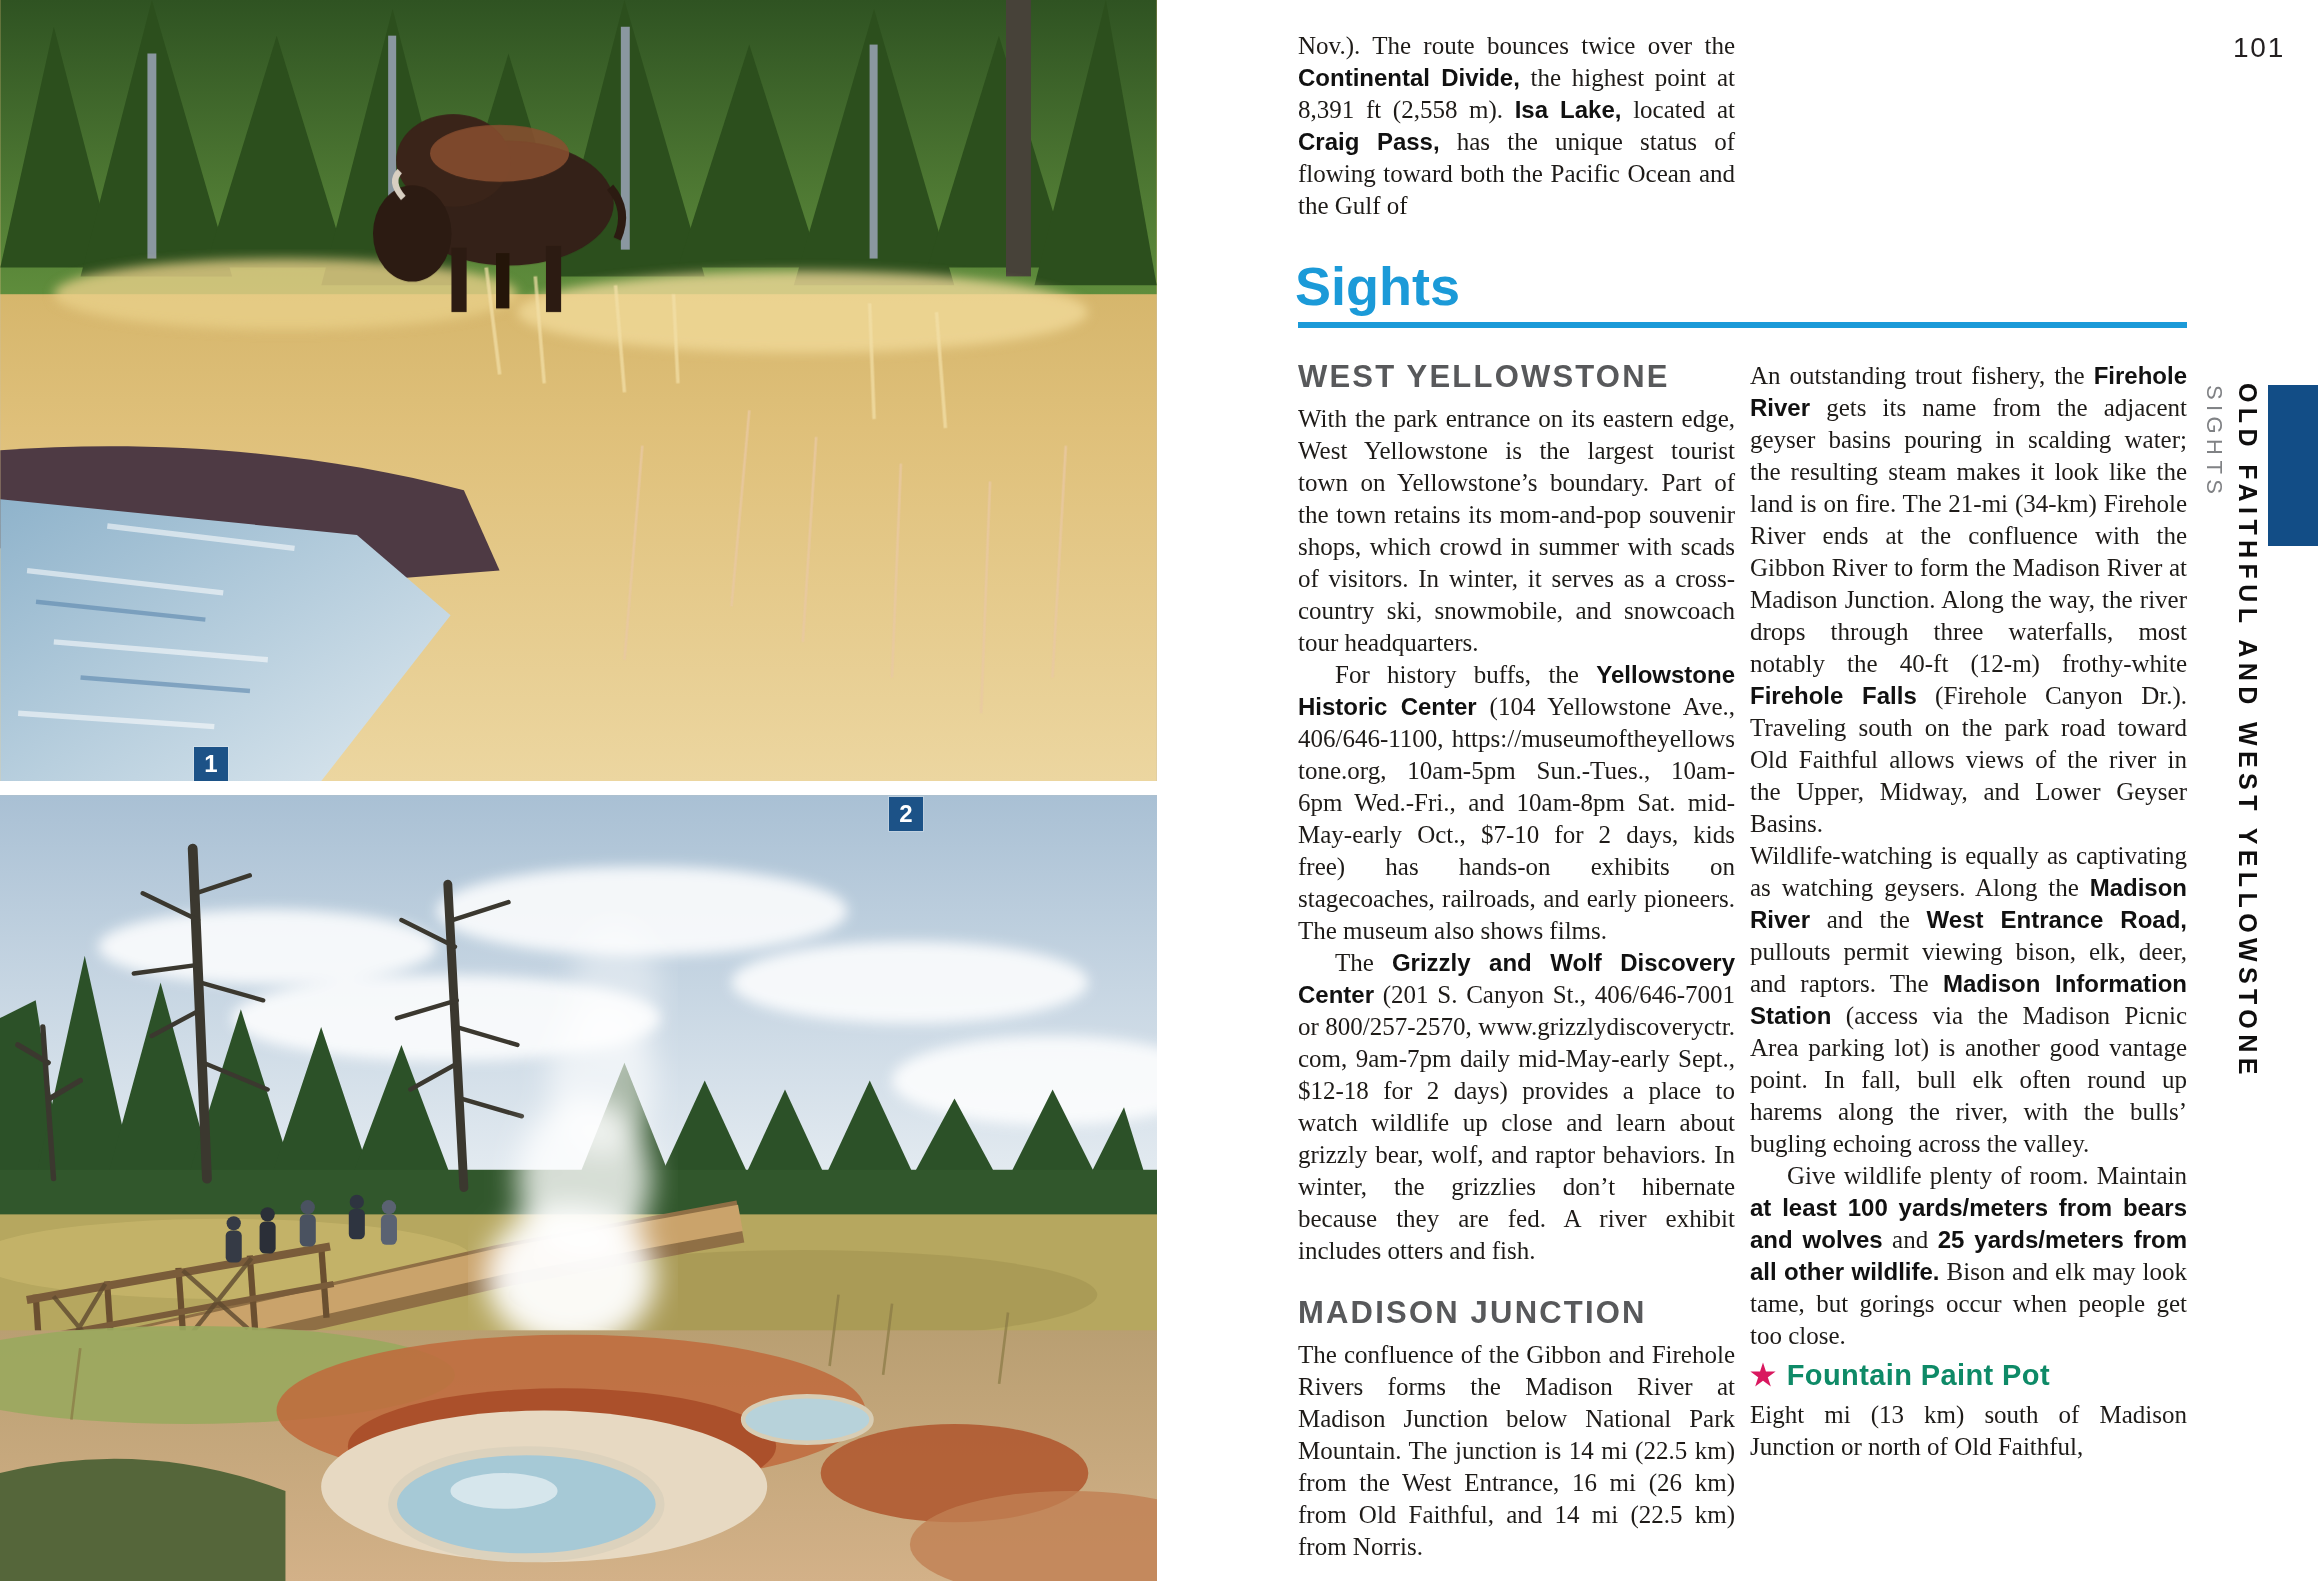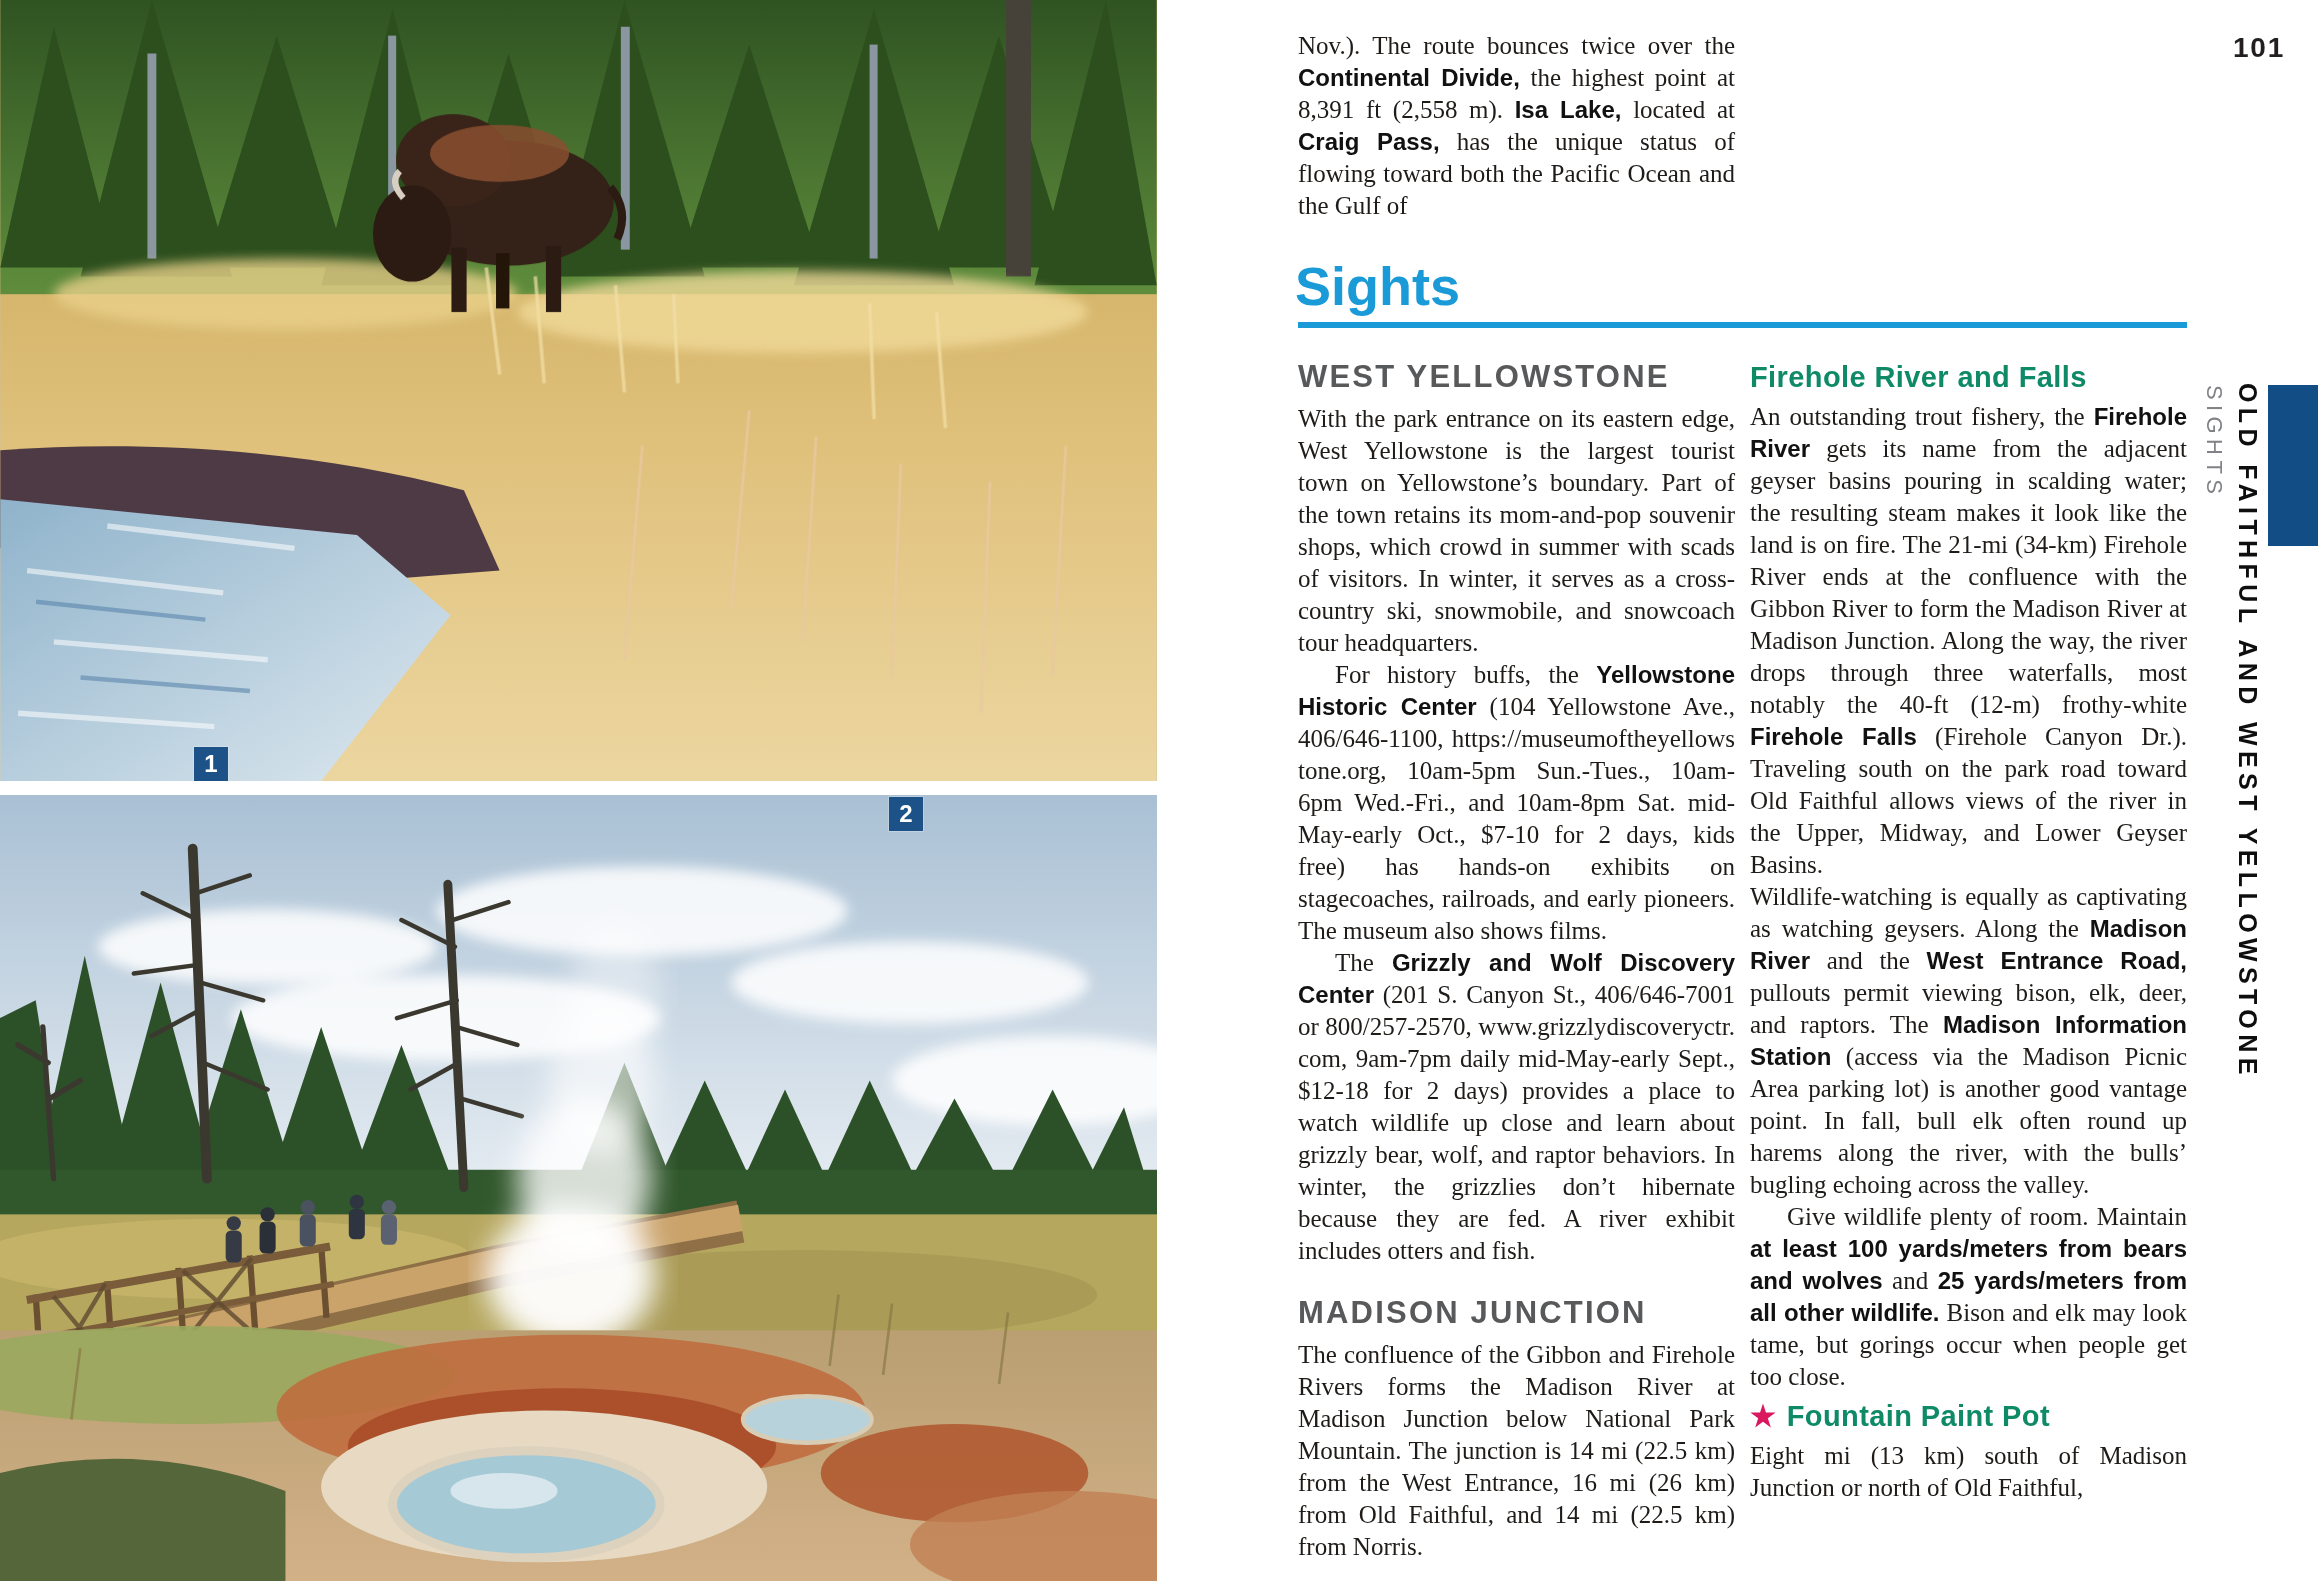--- a/index.html
+++ b/index.html
@@ -49,21 +49,21 @@
     font-family:"Liberation Sans", sans-serif; font-weight:bold;
     font-size:29px; line-height:34px; letter-spacing:0.4px; color:#0e8a67;
     margin:0 0 7.1px 0; text-align:left;
   }
   .sub-head.mt { margin-top:30px; }
   .sub-head.tight { margin-top:6px; }
   .star { color:#d9185f; margin-right:10.7px; letter-spacing:0; }
 
   .page-num {
     position:absolute; left:2233px; top:32px;
-    font-family:"Liberation Sans", sans-serif; font-weight:bold;
+    font-family:"Liberation Sans", sans-serif; font-weight:normal;
     font-size:28px; color:#231f20; letter-spacing:1.8px;
   }
   .side-chapter {
     position:absolute; left:2233px; top:383px; writing-mode:vertical-rl;
     font-family:"Liberation Sans", sans-serif; font-weight:bold;
     font-size:25px; letter-spacing:5.4px; color:#0f0e0e; white-space:nowrap;
   }
   .side-section {
     position:absolute; left:2201px; top:385px; writing-mode:vertical-rl;
     font-family:"Liberation Sans", sans-serif;
@@ -313,23 +313,20 @@
       </div>
 
     <h2 class="sec-head mt">MADISON JUNCTION</h2>
     <div class="paras">
         <p><span>The confluence of the Gibbon and Firehole Rivers forms the Madison River at Madison Junction below National Park Mountain. The junction is 14 mi (22.5 km) from the West Entrance, 16 mi (26 km) from Old Faithful, and 14 mi (22.5 km) from Norris.</span></p>
       </div>
 
   </div>
 
   <div class="tcol">
-    <h3 class="sub-head">
-      <span>Firehole River and Falls</span>
-    </h3>
     <div class="paras">
         <p><span>An outstanding trout fishery, the </span><span class="seg-b">Firehole River</span><span> gets its name from the adjacent geyser basins pouring in scalding water; the resulting steam makes it look like the land is on fire. The 21-mi (34-km) Firehole River ends at the confluence with the Gibbon River to form the Madison River at Madison Junction. Along the way, the river drops through three waterfalls, most notably the 40-ft (12-m) frothy-white </span><span class="seg-b">Firehole Falls</span><span> (Firehole Canyon Dr.). Traveling south on the park road toward Old Faithful allows views of the river in the Upper, Midway, and Lower Geyser Basins.</span></p>
       </div>
 
     <div class="paras">
         <p><span>Wildlife-watching is equally as captivating as watching geysers. Along the </span><span class="seg-b">Madison River</span><span> and the </span><span class="seg-b">West Entrance Road,</span><span> pullouts permit viewing bison, elk, deer, and raptors. The </span><span class="seg-b">Madison Information Station</span><span> (access via the Madison Picnic Area parking lot) is another good vantage point. In fall, bull elk often round up harems along the river, with the bulls’ bugling echoing across the valley.</span></p>
         <p><span>Give wildlife plenty of room. Maintain </span><span class="seg-b">at least 100 yards/meters from bears and wolves</span><span> and </span><span class="seg-b">25 yards/meters from all other wildlife.</span><span> Bison and elk may look tame, but gorings occur when people get too close.</span></p>
       </div>
 
     <h3 class="sub-head tight">

